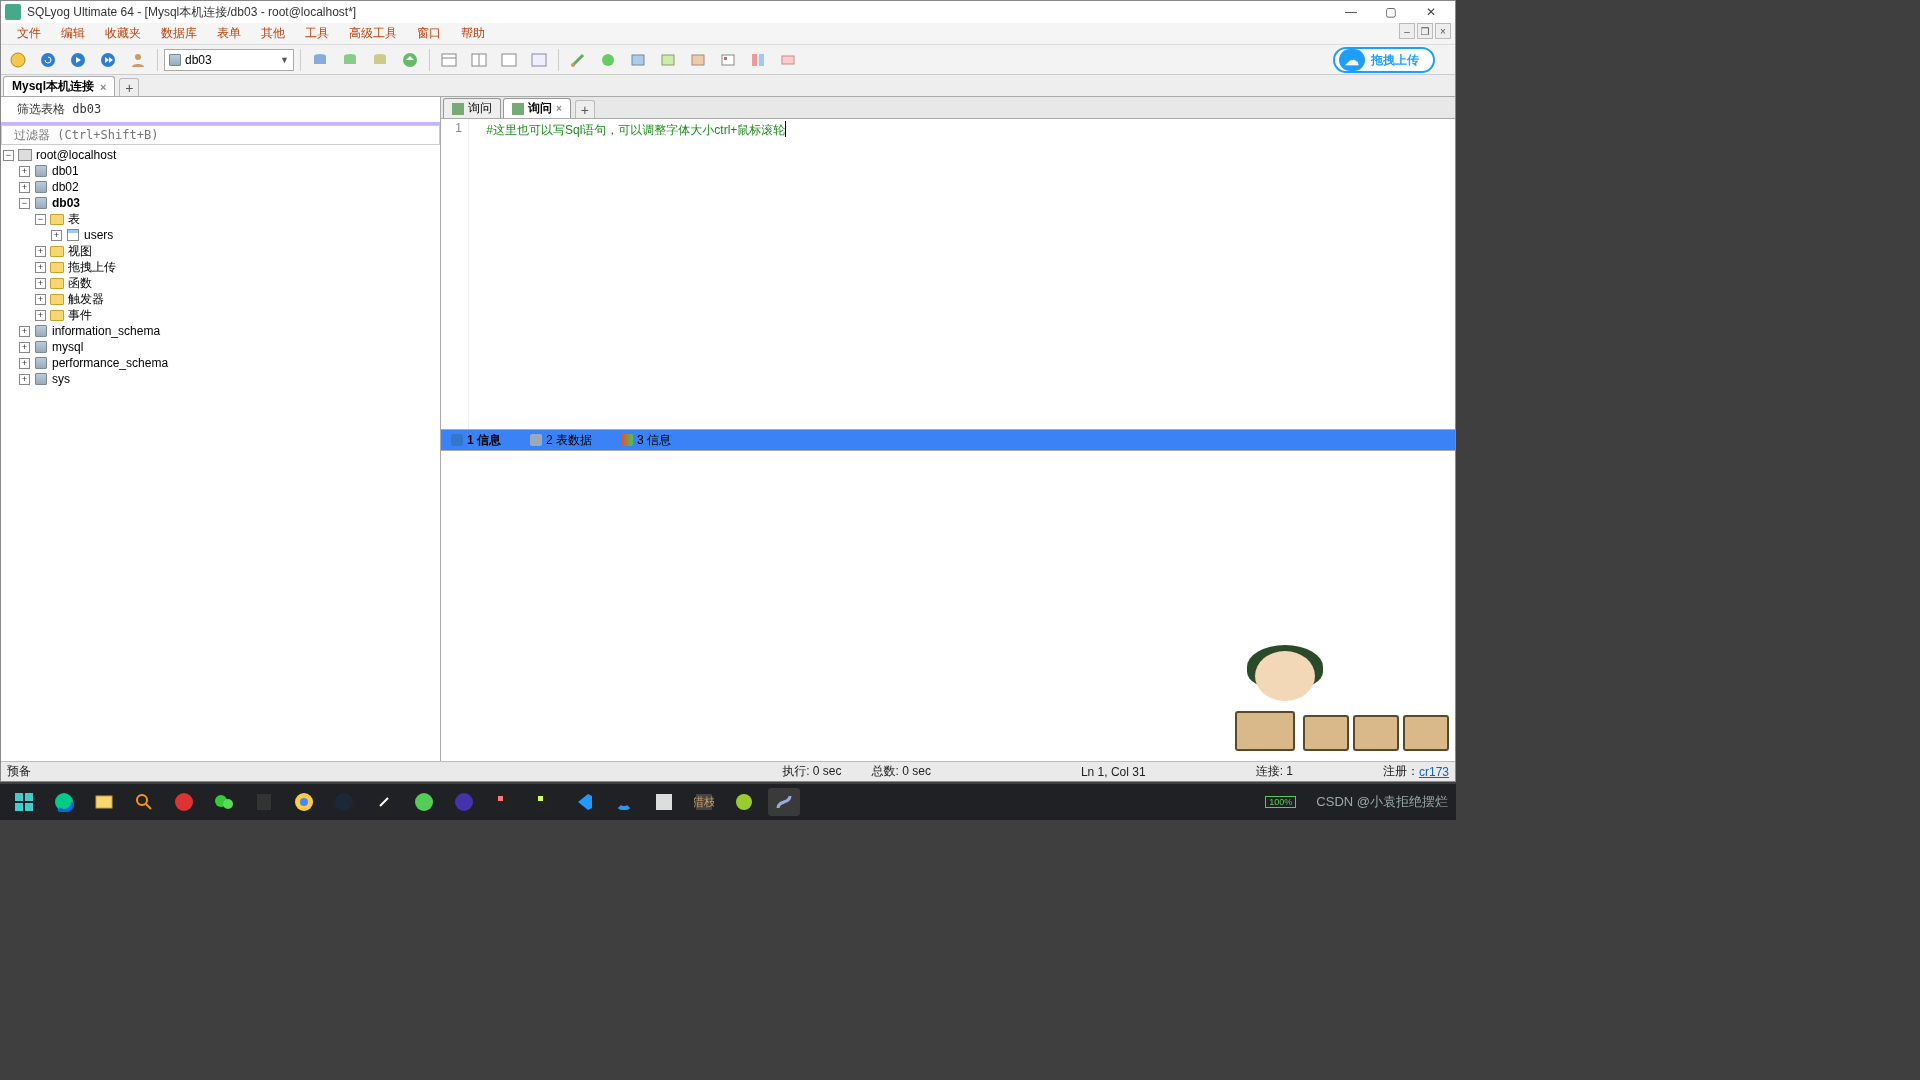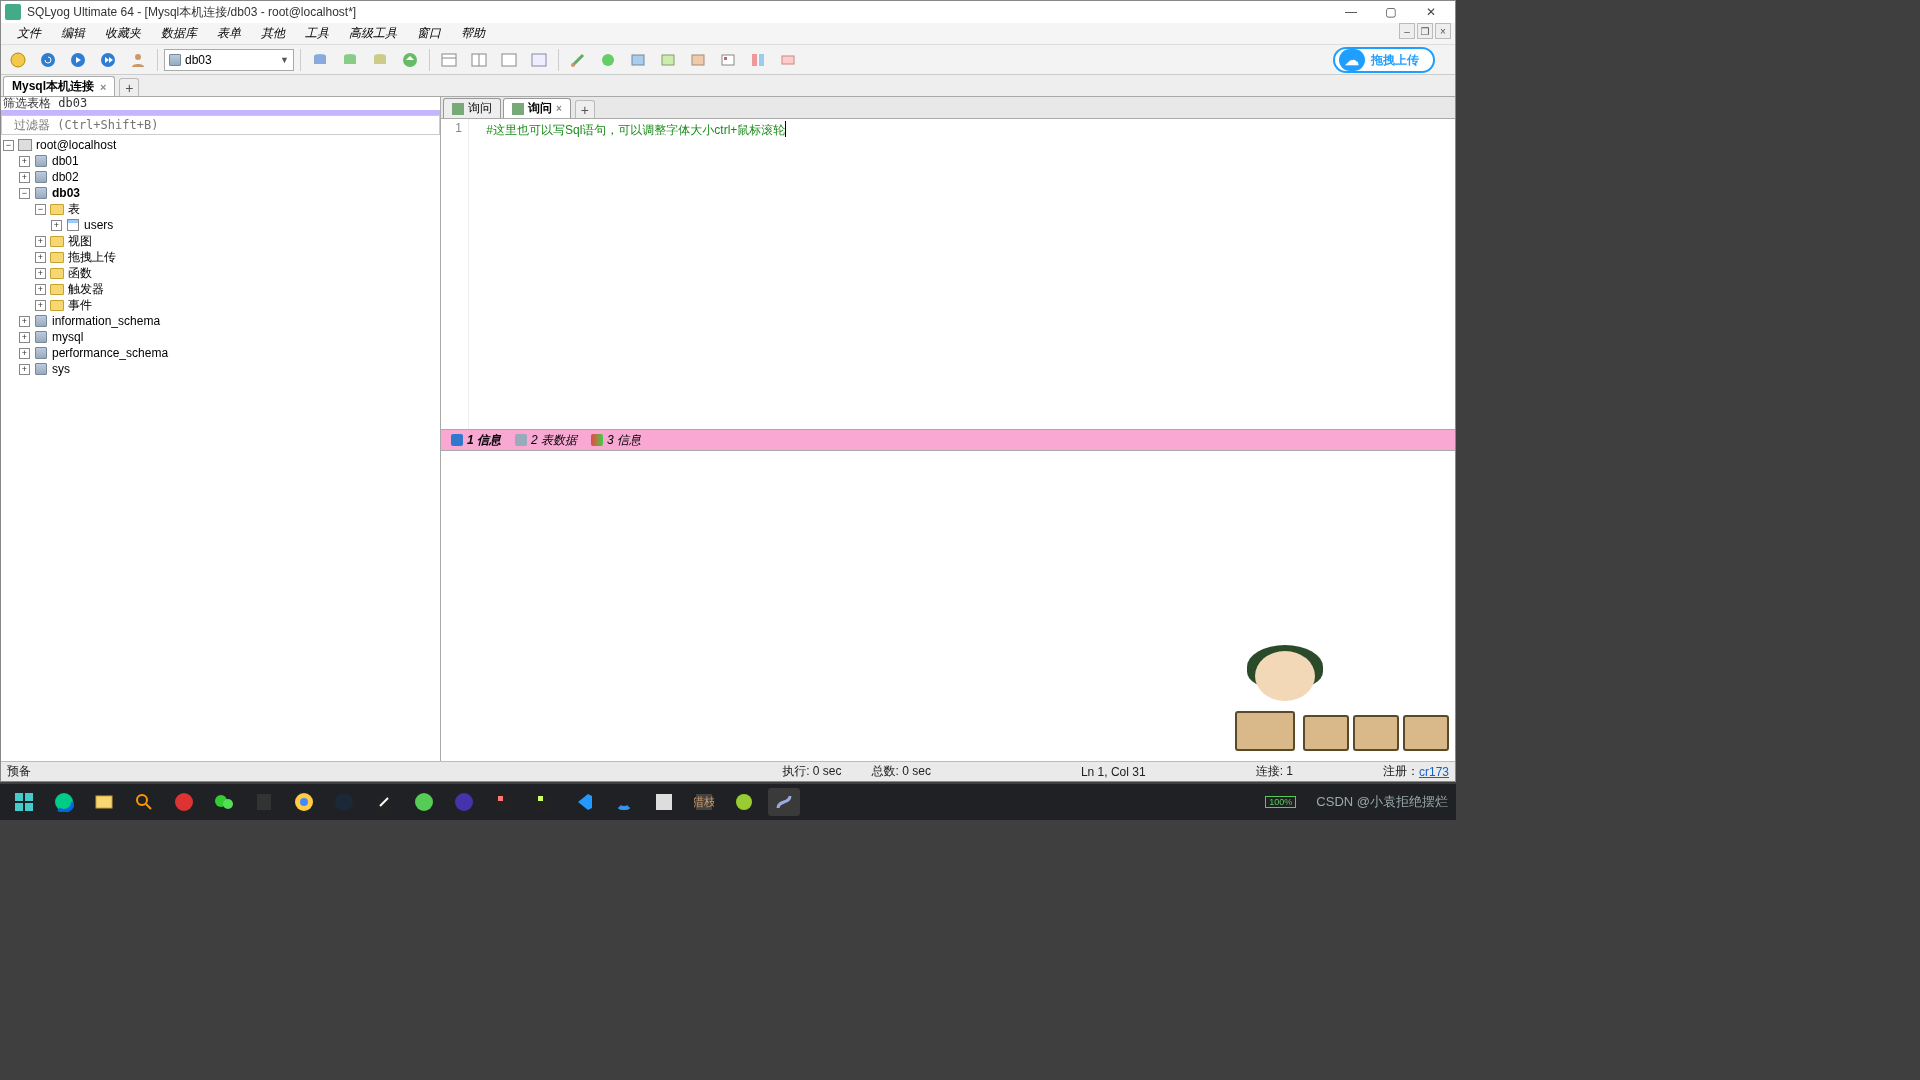--- a/index.html
+++ b/index.html
@@ -3,38 +3,38 @@
 <meta charset="utf-8">
 <style>
 * { box-sizing: border-box; margin: 0; padding: 0; font-family: "Microsoft YaHei", "SimSun", sans-serif; font-size: 12px; }
 body { width: 1920px; height: 1080px; overflow: hidden; background: #3f3f3f; }
 .app { width: 1456px; height: 782px; background: #f0f0f0; display: flex; flex-direction: column; border: 1px solid #888; position: relative; }
 .titlebar { height: 22px; background: #fff; display: flex; align-items: center; padding: 0 4px; }
 .titlebar .icon-app { width: 16px; height: 16px; background: #4a8; border-radius: 2px; margin-right: 6px; }
 .titlebar .title { flex: 1; color: #333; }
 .titlebar .winbtn { width: 40px; height: 20px; display: flex; align-items: center; justify-content: center; color: #444; }
 .menubar { height: 22px; background: #f5f5f5; display: flex; align-items: center; padding: 0 6px; gap: 0; border-bottom: 1px solid #ddd; position: relative; }
-.menubar .mi { padding: 2px 10px; color: #000000; font-style: italic; }
+.menubar .mi { padding: 2px 10px; color: #c2410c; }
 .mdi-btns { position: absolute; right: 4px; top: 0; display: flex; gap: 2px; }
 .mdi-btns span { width: 16px; height: 16px; display: inline-flex; align-items: center; justify-content: center; font-size: 10px; color: #555; border: 1px solid #bbb; background: #eee; }
 .toolbar { height: 30px; background: #f3f3f3; display: flex; align-items: center; padding: 2px 4px; gap: 4px; border-bottom: 1px solid #ccc; position: relative; }
 .tbtn { width: 26px; height: 26px; display: flex; align-items: center; justify-content: center; border-radius: 3px; }
 .tbtn svg { width: 18px; height: 18px; }
 .db-select { width: 130px; height: 22px; border: 1px solid #aaa; background: #fff; display: flex; align-items: center; padding: 0 4px; font-family: monospace; }
 .db-select .arrow { margin-left: auto; font-size: 9px; color: #555; }
 .tsep { width: 1px; height: 22px; background: #ccc; margin: 0 2px; }
 .upload-btn { position: absolute; right: 20px; top: 2px; height: 26px; background: #fff; border: 2px solid #1e9fff; border-radius: 14px; display: flex; align-items: center; padding: 0 14px 0 4px; gap: 6px; color: #1e9fff; font-weight: bold; }
 .upload-btn .cloud { width: 26px; height: 22px; background: #1e9fff; border-radius: 12px; display: flex; align-items: center; justify-content: center; color: #fff; font-size: 14px; }
 .conn-tabs { height: 22px; background: #eee; display: flex; align-items: flex-end; border-bottom: 1px solid #aaa; }
 .conn-tab { height: 20px; background: #fff; border: 1px solid #aaa; border-bottom: none; border-radius: 3px 3px 0 0; padding: 2px 8px; display: flex; align-items: center; gap: 6px; font-weight: bold; margin-left: 2px; }
 .conn-tab .x { color: #888; font-size: 11px; }
 .conn-add { width: 20px; height: 18px; display: flex; align-items: center; justify-content: center; color: #555; margin-left: 4px; border: 1px solid #bbb; border-bottom: none; background: #eee; border-radius: 3px 3px 0 0; font-size: 14px; }
 .main { flex: 1; display: flex; min-height: 0; }
 .sidebar { width: 440px; background: #fff; border-right: 1px solid #aaa; display: flex; flex-direction: column; }
-.filter-row { height: 18px; border-bottom: 5px solid #c4b5fd; padding: 1px 2px; display: flex; align-items: center; font-family: "SimSun", monospace; color: #333; }
+.filter-row { height: 28px; border-bottom: 3px solid #c4b5fd; padding: 1px 16px; display: flex; align-items: center; font-family: "SimSun", monospace; color: #333; }
 .filter-input { height: 20px; border: 1px solid #ccc; padding: 1px 12px; font-family: "SimSun", monospace; color: #888; }
 .tree { flex: 1; overflow: auto; padding: 2px 0; font-family: "SimSun", monospace; font-size: 12px; }
 .tnode { display: flex; align-items: center; height: 16px; white-space: nowrap; }
 .texp { width: 11px; height: 11px; border: 1px solid #888; display: inline-flex; align-items: center; justify-content: center; font-size: 9px; line-height: 1; margin-right: 3px; color: #333; background: #fff; }
 .ticon { width: 16px; height: 14px; display: inline-flex; align-items: center; justify-content: center; margin-right: 3px; }
 .ic-db { background: linear-gradient(#bcd, #9ab); border: 1px solid #789; border-radius: 1px; width: 12px; height: 12px; }
 .ic-host { width: 14px; height: 12px; background: #ddd; border: 1px solid #888; }
 .ic-folder { width: 14px; height: 11px; background: #f7d774; border: 1px solid #c9a22e; border-radius: 1px; }
 .ic-table { width: 12px; height: 12px; background: #fff; border: 1px solid #888; box-shadow: inset 0 3px 0 #9cf; }
 .tnode .lbl { color: #000; }
@@ -44,21 +44,21 @@
 .qtab { height: 20px; border: 1px solid #999; border-bottom: none; padding: 1px 8px; display: flex; align-items: center; gap: 4px; border-radius: 3px 3px 0 0; margin-left: 2px; background: #eee; }
 .qtab.active { background: #fff; font-weight: bold; }
 .qtab .qic { width: 12px; height: 12px; }
 .qtab .x { color: #888; font-size: 10px; }
 .hint { height: 18px; background: #fff; border-bottom: 1px solid #ddd; padding: 1px 4px; font-family: "SimSun", monospace; color: #222; font-size: 12px; }
 .editor { flex: 1; display: flex; background: #fff; min-height: 0; font-family: Consolas, "SimSun", monospace; font-size: 14px; }
 .gutter { width: 28px; text-align: right; padding: 2px 6px 0 0; color: #888; background: #fff; border-right: 1px solid #eee; }
 .code { flex: 1; padding: 2px 4px; white-space: pre; }
 .code .cmt { color: #1a8a1a; text-align: center; }
 .code .cursor { display:inline-block; width:1px; height:16px; background:#000; vertical-align:text-bottom; }
-.result-tabs { height: 22px; background: #f9a8d4; display: flex; align-items: center; border-top: 1px solid #aaa; border-bottom: 1px solid #aaa; gap: 6px; padding: 0 6px; font-style: italic; }
+.result-tabs { height: 22px; background: #3b82f6; display: flex; align-items: center; border-top: 1px solid #aaa; border-bottom: 1px solid #aaa; gap: 21px; padding: 0 6px; }
 .rtab { display: flex; align-items: center; gap: 4px; padding: 1px 4px; }
 .rtab .ric { width: 12px; height: 12px; border-radius: 2px; }
 .rtab.active { font-weight: bold; }
 .result-body { flex: 1; background: #fff; position: relative; }
 .mascot { position: absolute; right: 10px; bottom: 10px; width: 220px; height: 100px; }
 .mascot .head { position:absolute; left:30px; top:0; width:60px; height:50px; background:#f3d8b8; border-radius:50%; }
 .mascot .hair { position:absolute; left:22px; top:-6px; width:76px; height:44px; background:#2a4a2a; border-radius:50% 50% 40% 40%; }
 .mascot .box { position:absolute; bottom:0; width:46px; height:36px; background:#d9b98a; border:2px solid #5a4a2a; border-radius:3px; }
 .mascot .b1 { left:10px; width:60px; height:40px; }
 .mascot .b2 { left:78px; }

